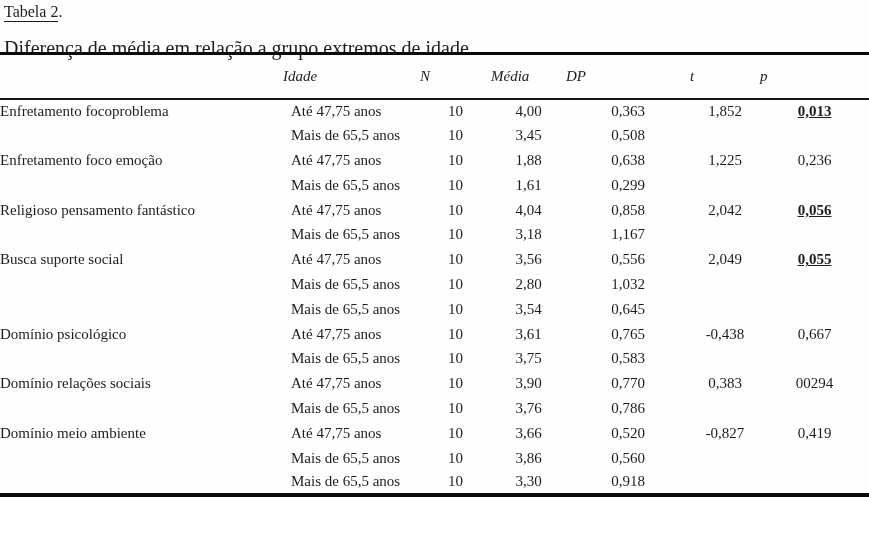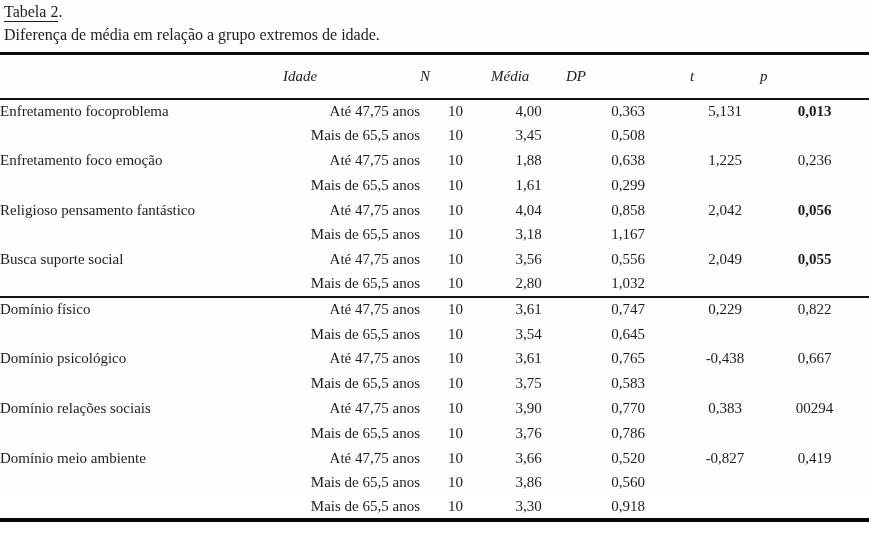--- a/index.html
+++ b/index.html
@@ -10,21 +10,21 @@
     color: #1d1d1d;
     overflow: hidden;
   }
   .page { position: relative; width: 869px; height: 498px; background: #fefefe; }
 
   .title-block { position: absolute; top: 2px; left: 4px; }
   .doc-title {
     font-size: 16px; line-height: 20px;
   }
   .doc-title .underlined { border-bottom: 1.5px solid #1d1d1d; padding-bottom: 1px; }
-  .doc-subtitle { font-size: 16px; line-height: 21px; margin-top: 2px; }
+  .doc-subtitle { font-size: 20px; line-height: 21px; margin-top: 16px; }
 
   table.stats {
     position: absolute; top: 52px; left: 0;
     width: 869px;
     border-collapse: collapse;
     table-layout: fixed;
     border-top: 3px solid #0a0a0a;
     border-bottom: 4px solid #0a0a0a;
     font-size: 15px;
   }
@@ -41,23 +41,23 @@
     font-style: italic; font-weight: normal;
     text-align: left; vertical-align: middle;
     padding: 0;
   }
   thead th.h-label { text-align: left; }
 
   tbody tr { height: 24.8px; }
   tbody tr.section-start { border-top: 2px solid #141414; }
   td { padding: 0; vertical-align: middle; white-space: nowrap; }
   td.c-label { text-align: left; }
-  td.c-idade { text-align: right; padding-left: 8px; }
+  td.c-idade { text-align: left; padding-left: 8px; }
   td.c-num { text-align: center; }
-  td.bold { font-weight: bold; }
+  td.bold { font-weight: bold; text-decoration: underline; }
 </style>
 </head>
 <body>
 
 <div class="page">
 
   <div class="title-block">
     <div class="doc-title"><span class="underlined">Tabela 2</span><span>.</span></div>
     <div class="doc-subtitle">Diferença de média em relação a grupo extremos de idade.</div>
   </div>
@@ -83,21 +83,21 @@
         <th>p</th>
       </tr>
     </thead>
     <tbody>
         <tr>
           <td class="c-label">Enfretamento focoproblema</td>
           <td class="c-idade">Até 47,75 anos</td>
           <td class="c-num">10</td>
           <td class="c-num">4,00</td>
           <td class="c-num">0,363</td>
-          <td class="c-num">5,131</td>
+          <td class="c-num">1,852</td>
           <td class="c-num bold">0,013</td>
         </tr>
         <tr>
           <td class="c-label"></td>
           <td class="c-idade">Mais de 65,5 anos</td>
           <td class="c-num">10</td>
           <td class="c-num">3,45</td>
           <td class="c-num">0,508</td>
           <td class="c-num"></td>
           <td class="c-num"></td>
@@ -149,29 +149,20 @@
         </tr>
         <tr>
           <td class="c-label"></td>
           <td class="c-idade">Mais de 65,5 anos</td>
           <td class="c-num">10</td>
           <td class="c-num">2,80</td>
           <td class="c-num">1,032</td>
           <td class="c-num"></td>
           <td class="c-num"></td>
         </tr>
-        <tr class="section-start">
-          <td class="c-label">Domínio físico</td>
-          <td class="c-idade">Até 47,75 anos</td>
-          <td class="c-num">10</td>
-          <td class="c-num">3,61</td>
-          <td class="c-num">0,747</td>
-          <td class="c-num">0,229</td>
-          <td class="c-num">0,822</td>
-        </tr>
         <tr>
           <td class="c-label"></td>
           <td class="c-idade">Mais de 65,5 anos</td>
           <td class="c-num">10</td>
           <td class="c-num">3,54</td>
           <td class="c-num">0,645</td>
           <td class="c-num"></td>
           <td class="c-num"></td>
         </tr>
         <tr>

